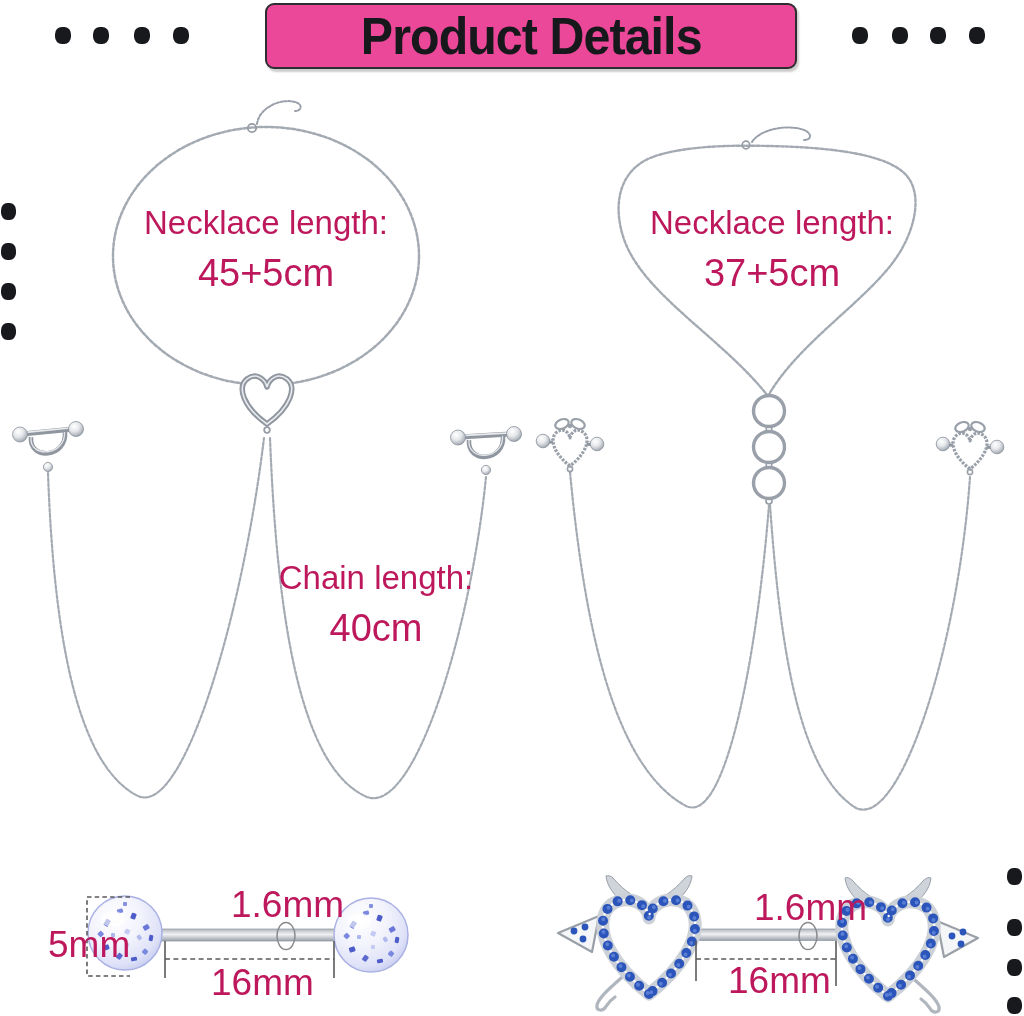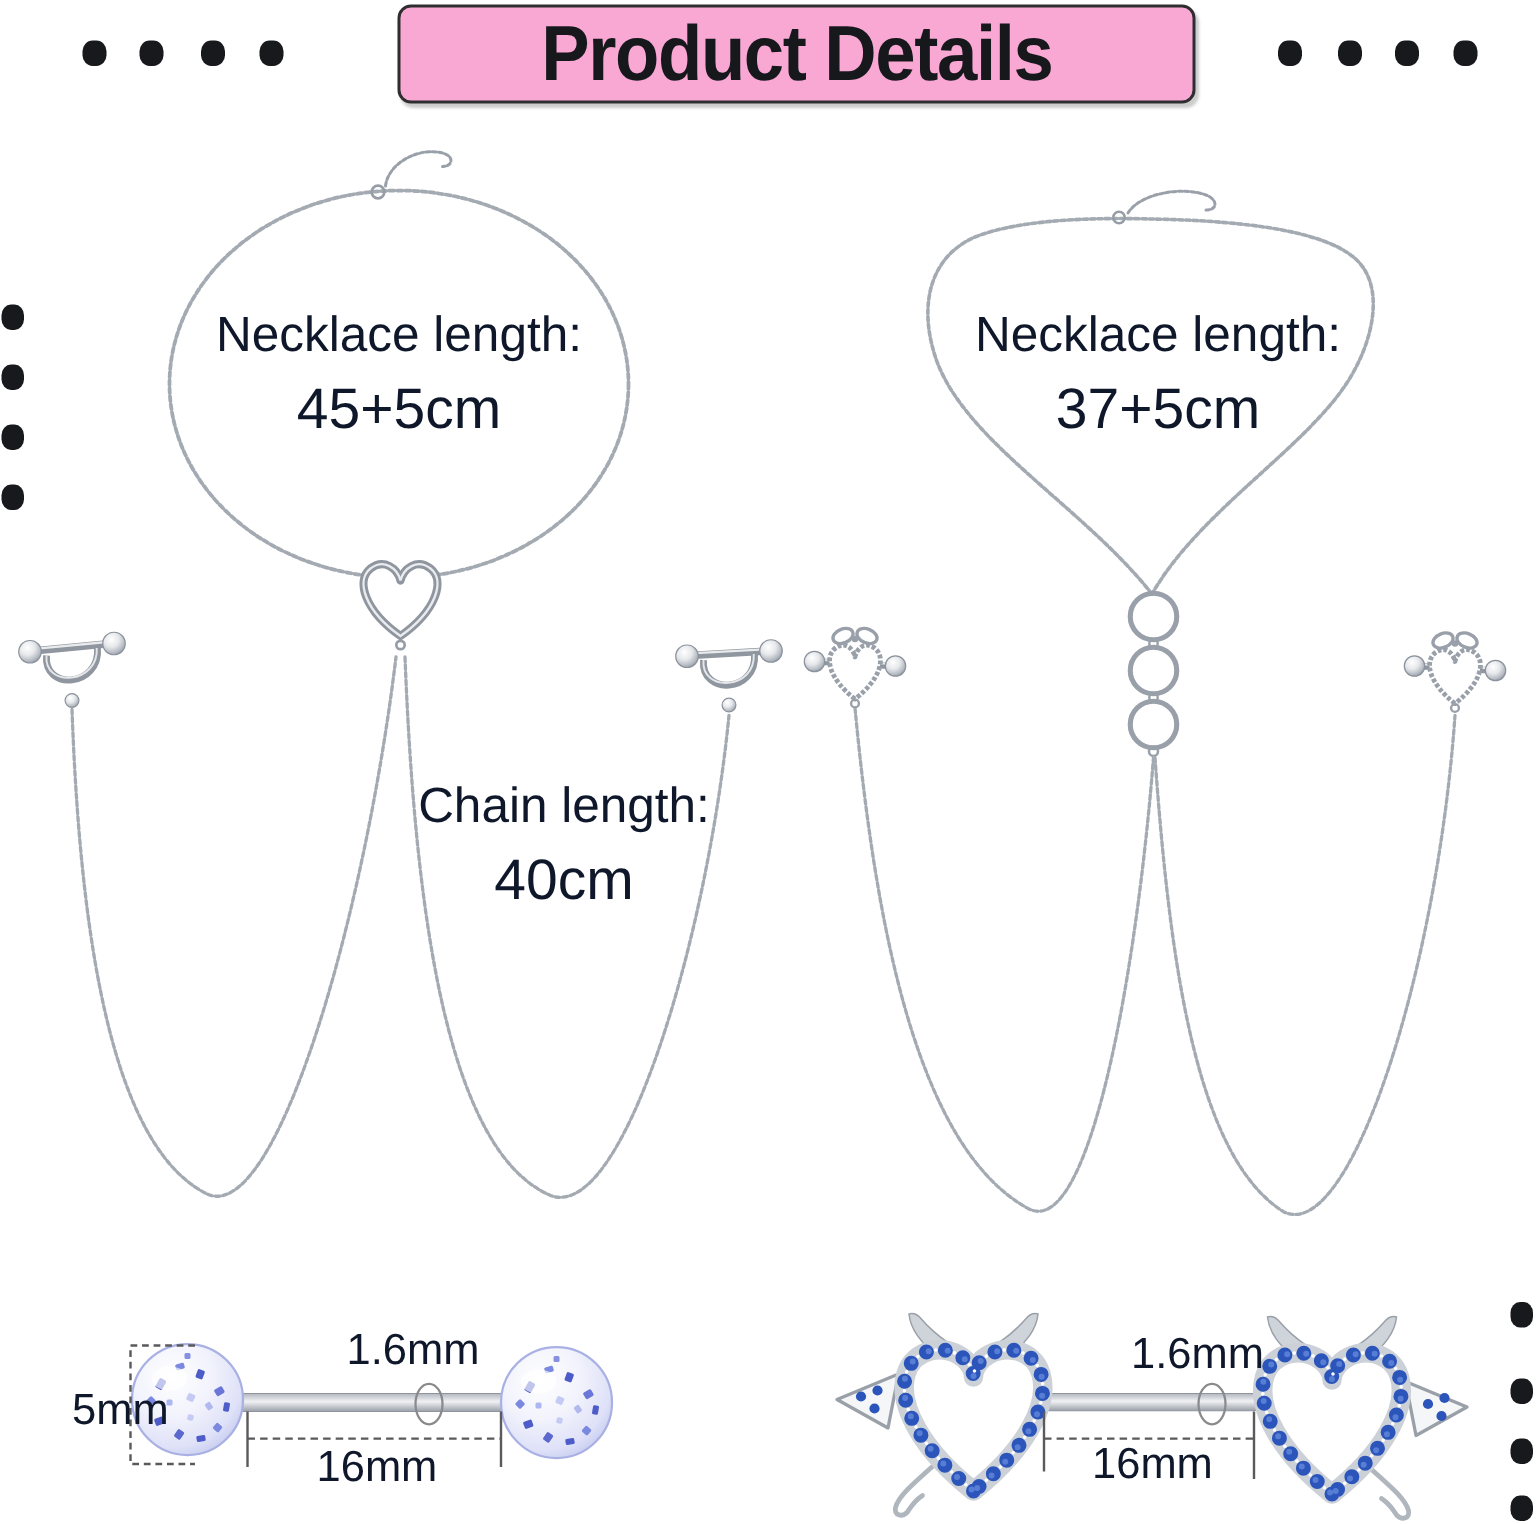--- a/index.html
+++ b/index.html
@@ -7,34 +7,34 @@
     position:relative;width:1024px;height:1016px;background:#ffffff;
     font-family:"Liberation Sans",sans-serif;overflow:hidden;
   }
   
   .dot{position:absolute;background:#17191d;border-radius:42%;}
   .dot.h{width:16px;height:17px;}
   .dot.v{width:15px;height:17px;}
   
   .title-box{
     position:absolute;left:265px;top:3px;width:528px;height:62px;
-    border:2px solid #2e2e30;border-radius:9px;background:#f9a8d4;
+    border:2px solid #2e2e30;border-radius:9px;background:#ec4899;
     box-shadow:2px 3px 2px rgba(110,110,110,.35);
     display:flex;align-items:center;justify-content:center;
   }
   .title-text{
     font-size:52px;font-weight:bold;color:#17181b;letter-spacing:-1px;
     transform:scaleX(.93);white-space:nowrap;line-height:58px;
   }
   
-  .lbl{position:absolute;color:#0f172a;}
+  .lbl{position:absolute;color:#be185d;}
   .lbl.center{text-align:center;}
   .neck-l1{font-size:33px;line-height:40px;}
   .neck-l2{font-size:38px;line-height:40px;margin-top:10px;}
-  .mm{font-size:29px;white-space:nowrap;}
+  .mm{font-size:37px;white-space:nowrap;}
   svg{position:absolute;left:0;top:0;}
 </style>
 </head>
 <body>
 
 <div class="canvas">
 
   <span class="dot h" style="left:55px;top:27px;"></span>
   <span class="dot h" style="left:93px;top:27px;"></span>
   <span class="dot h" style="left:134px;top:27px;"></span>
@@ -243,21 +243,21 @@
   <div class="lbl center" style="left:116px;top:203px;width:300px;">
     <div class="neck-l1">Necklace length:</div>
     <div class="neck-l2">45+5cm</div>
   </div>
 
   <div class="lbl center" style="left:622px;top:203px;width:300px;">
     <div class="neck-l1">Necklace length:</div>
     <div class="neck-l2">37+5cm</div>
   </div>
 
-  <div class="lbl center" style="left:256px;top:517px;width:240px;">
+  <div class="lbl center" style="left:256px;top:558px;width:240px;">
     <div class="neck-l1">Chain length:</div>
     <div class="neck-l2">40cm</div>
   </div>
 
   <div class="lbl mm" style="left:20px;top:924px;margin-left:28px;">5mm</div>
   <div class="lbl mm" style="left:231px;top:884px;">1.6mm</div>
   <div class="lbl mm" style="left:211px;top:962px;">16mm</div>
 
   <div class="lbl mm" style="left:754px;top:887px;">1.6mm</div>
   <div class="lbl mm" style="left:728px;top:960px;">16mm</div>

